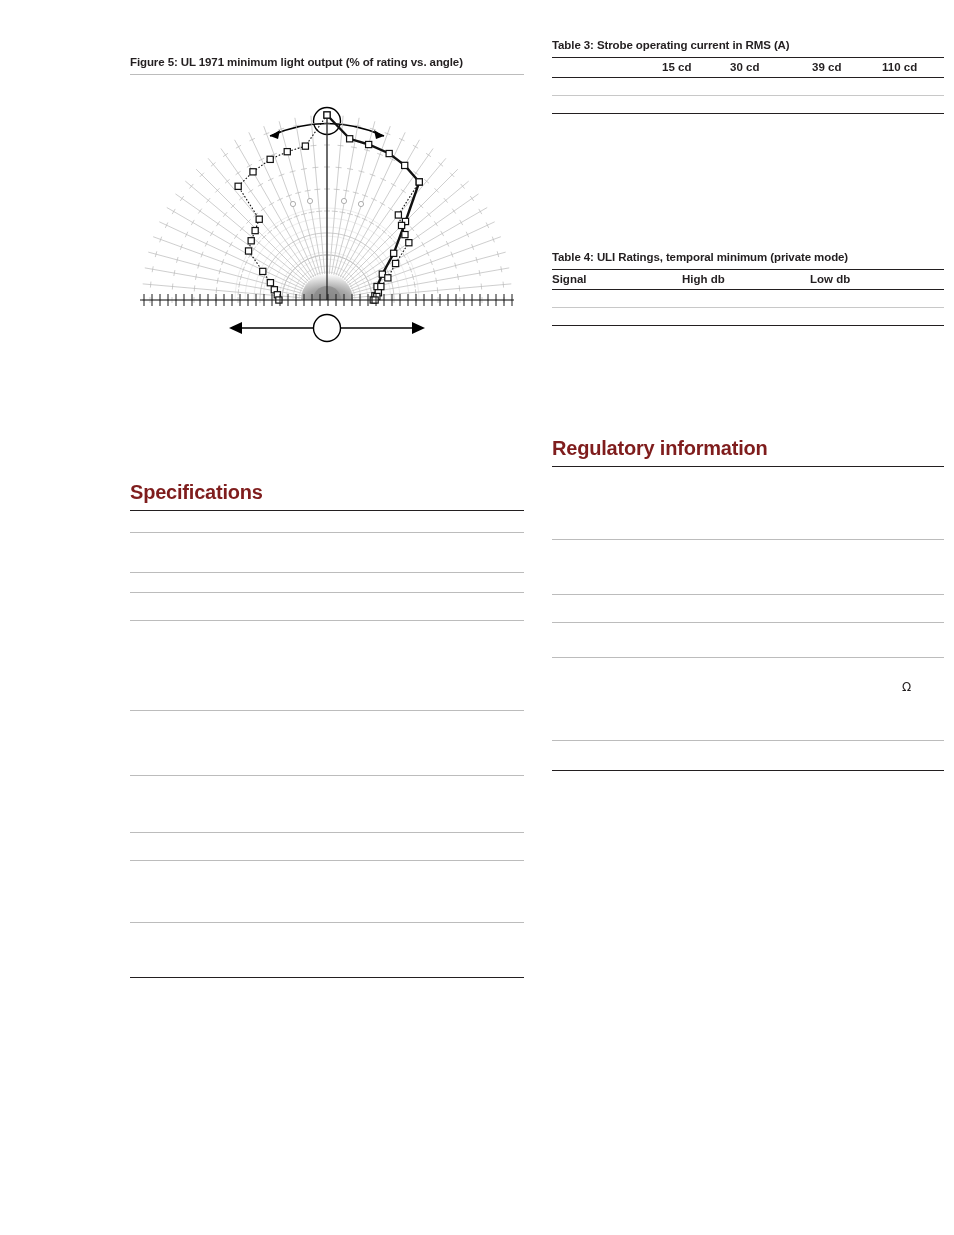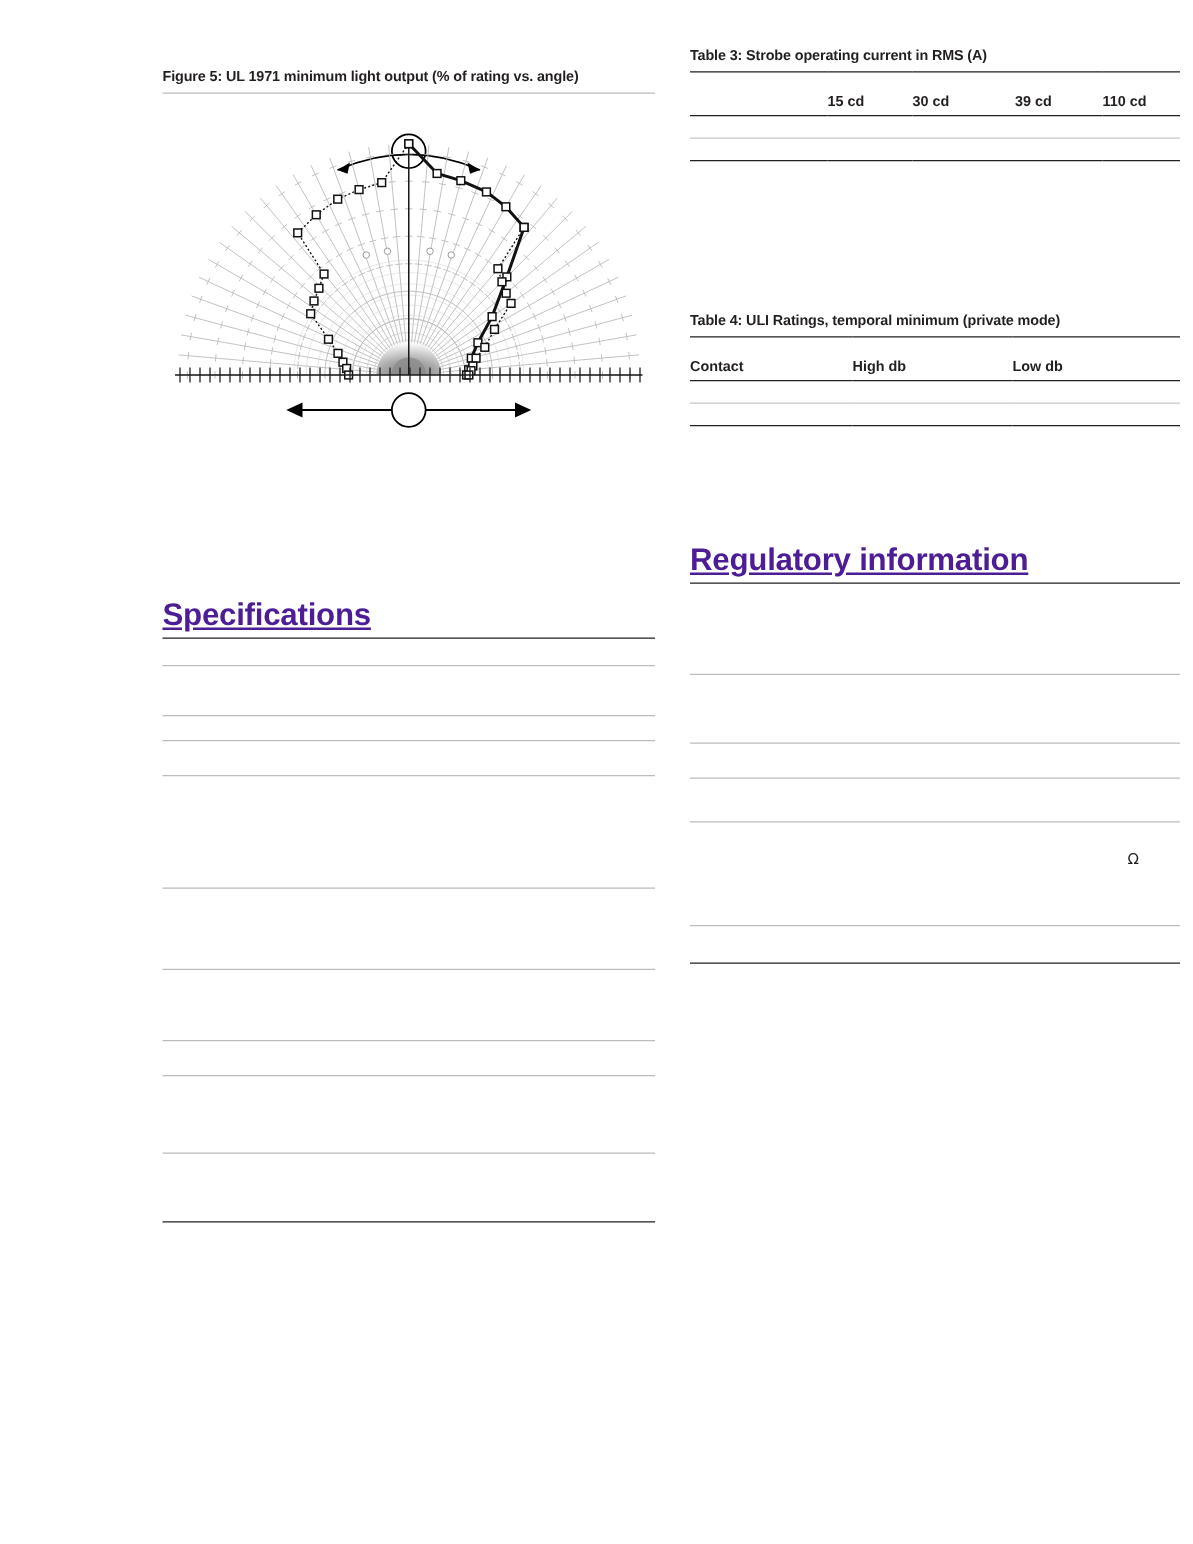--- a/index.html
+++ b/index.html
@@ -23,36 +23,35 @@
   }
 
   
   .rule-dark{border-top:1.6px solid #231f20;height:0;font-size:0;line-height:0;}
   .rule-light{border-top:1.1px solid #bcbcbc;height:0;font-size:0;line-height:0;}
 
   
   table.doc{border-collapse:collapse;width:100%;table-layout:fixed;}
   table.doc th{
     font-size:11.5px;font-weight:bold;text-align:left;
-    padding:18px 0 4px 0;color:#231f20;
+    padding:3px 0 4px 0;color:#231f20;
     border-bottom:1.6px solid #231f20;
   }
   table.doc td{
     font-size:11.5px;padding:0;color:#231f20;height:17px;
   }
   table.doc tr.sep-light td{border-bottom:1.1px solid #c8c8c8;}
   table.doc tr.sep-dark td{border-bottom:1.6px solid #231f20;}
   table.doc thead tr.top td,table.doc thead tr.top th{border-top:1.6px solid #231f20;}
 
   
   .sec-heading{
-    font-size:25px;font-weight:bold;color:#4c1d95;
+    font-size:20px;font-weight:bold;color:#7f1d1d;
     letter-spacing:-0.2px;line-height:22px;
     padding-bottom:7px;
-    text-decoration:underline;
   }
   .cell-val{display:inline-block;}
 
   
   .figure-box{position:relative;width:394px;height:290px;}
   svg{display:block;}
   .omega{
     position:absolute;font-size:12px;color:#231f20;
     font-family:"DejaVu Sans", sans-serif;
   }
@@ -549,21 +548,21 @@
         </tr>
       </tbody>
     </table>
   </div>
 
   <div class="col-right" style="top:250px;">
     <div class="caption">Table 4: ULI Ratings, temporal minimum (private mode)</div>
     <table class="doc">
       <thead>
         <tr class="top">
-          <th style="width:130px;">Contact</th>
+          <th style="width:130px;">Signal</th>
           <th style="width:128px;">High db</th>
           <th>Low db</th>
         </tr>
       </thead>
       <tbody>
         <tr class="sep-light">
           <td></td>
           <td></td>
           <td></td>
         </tr>

